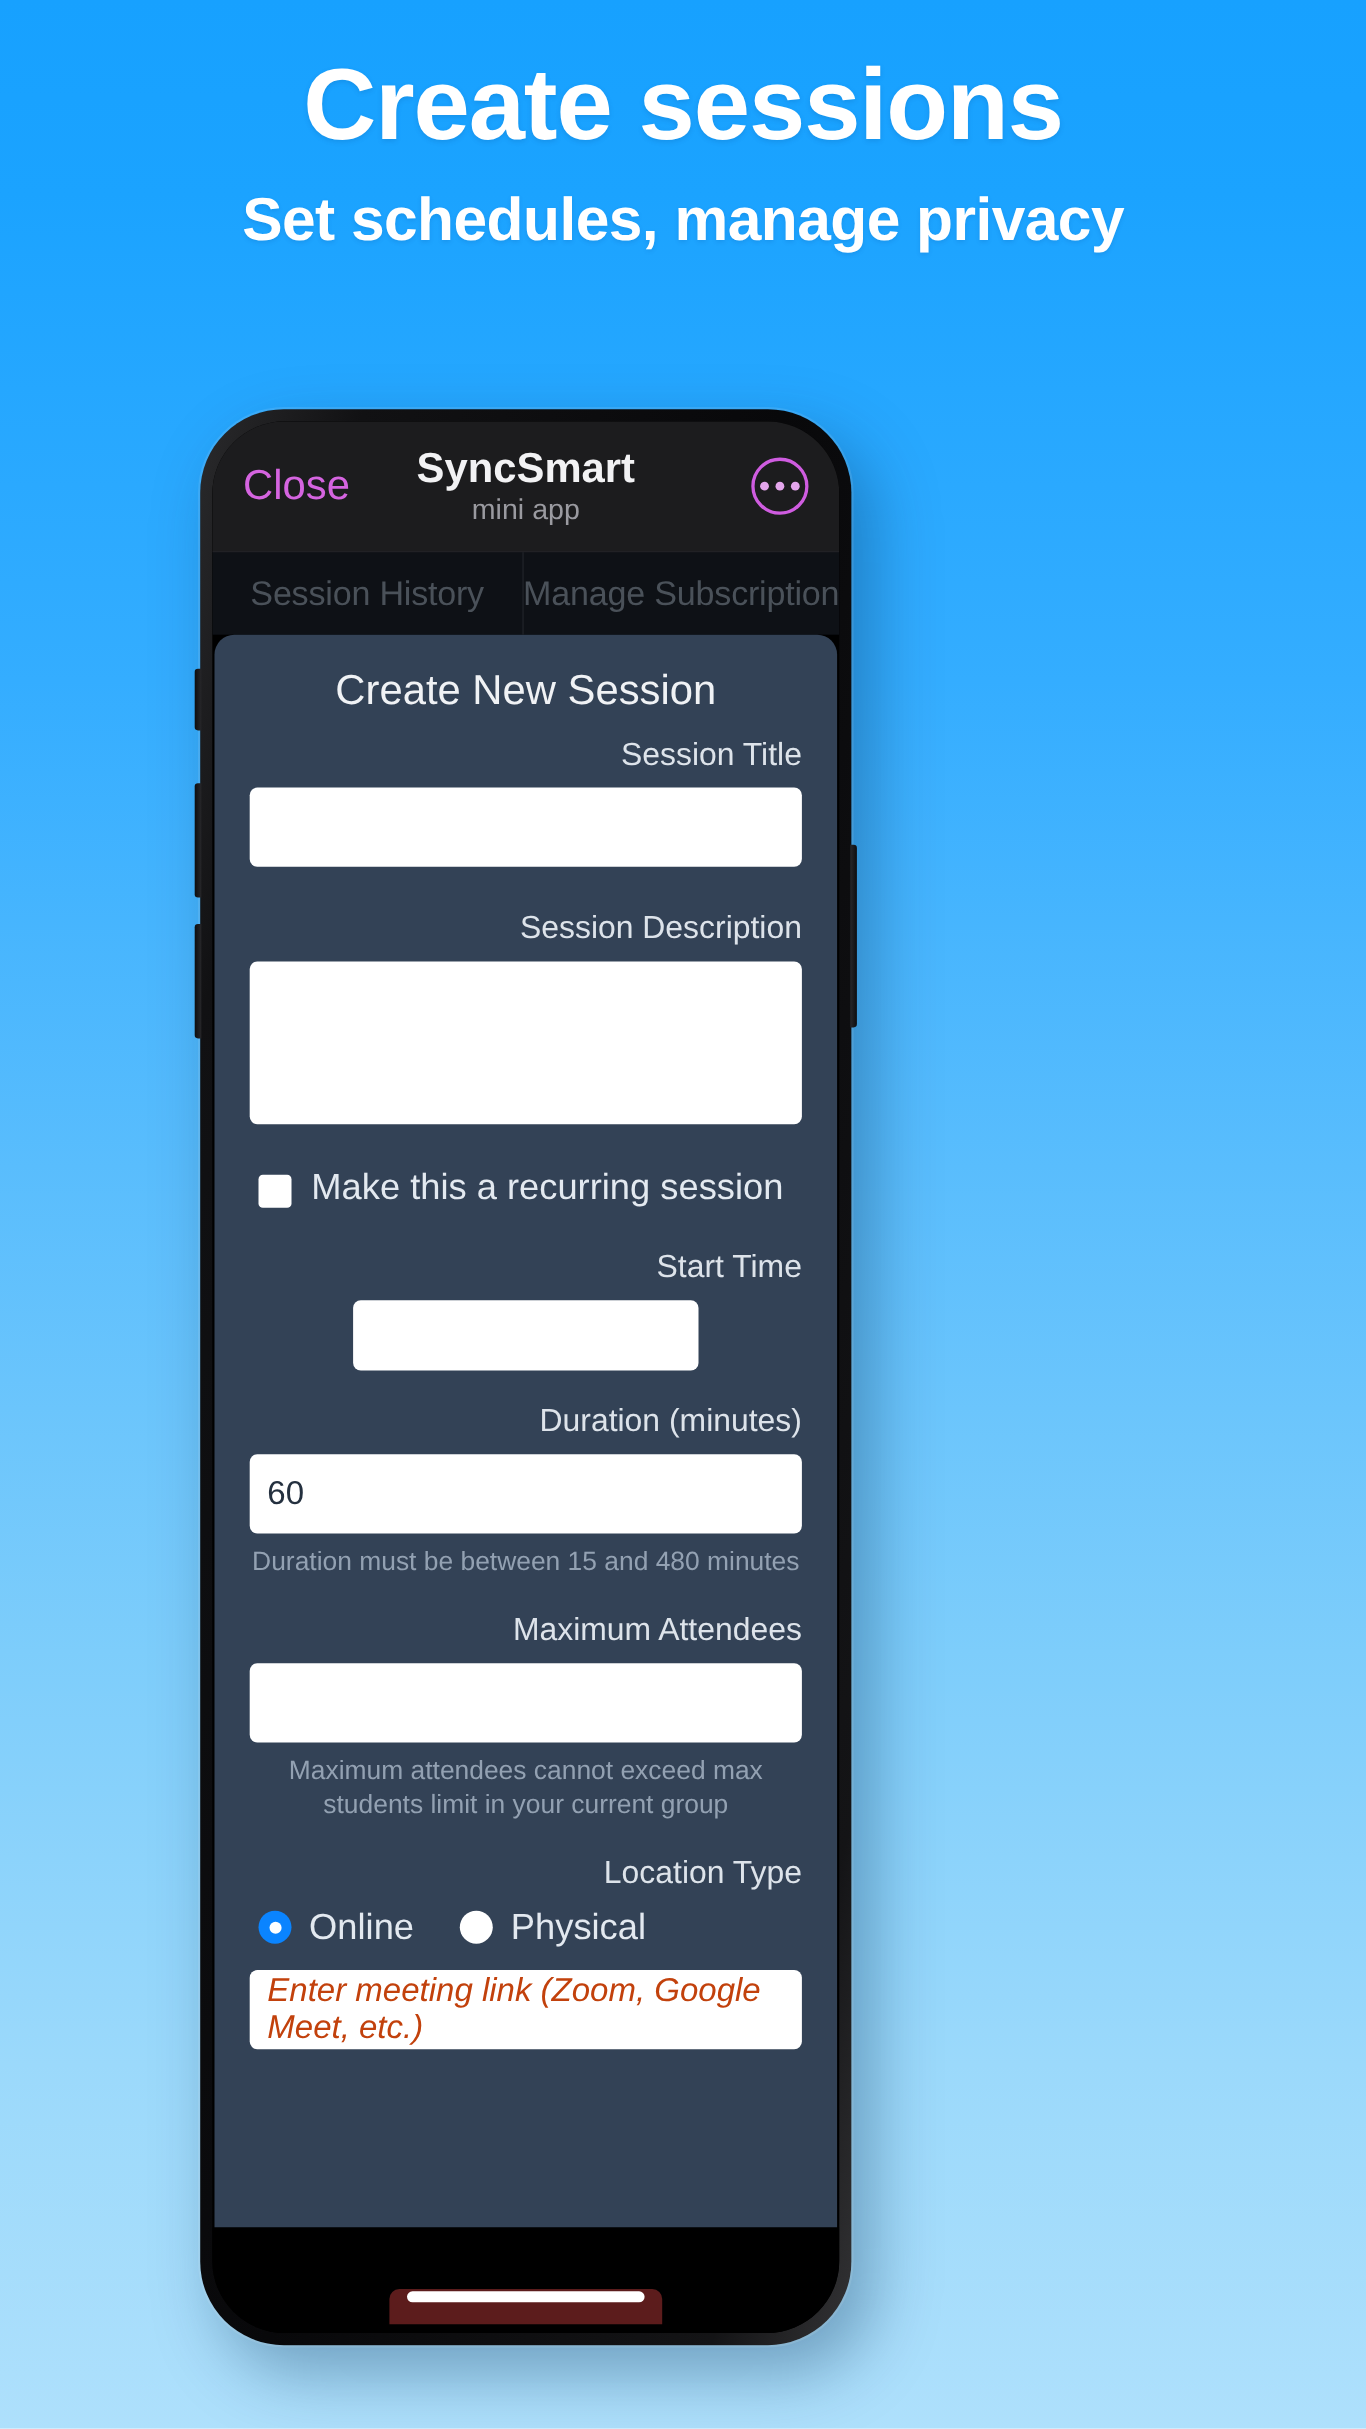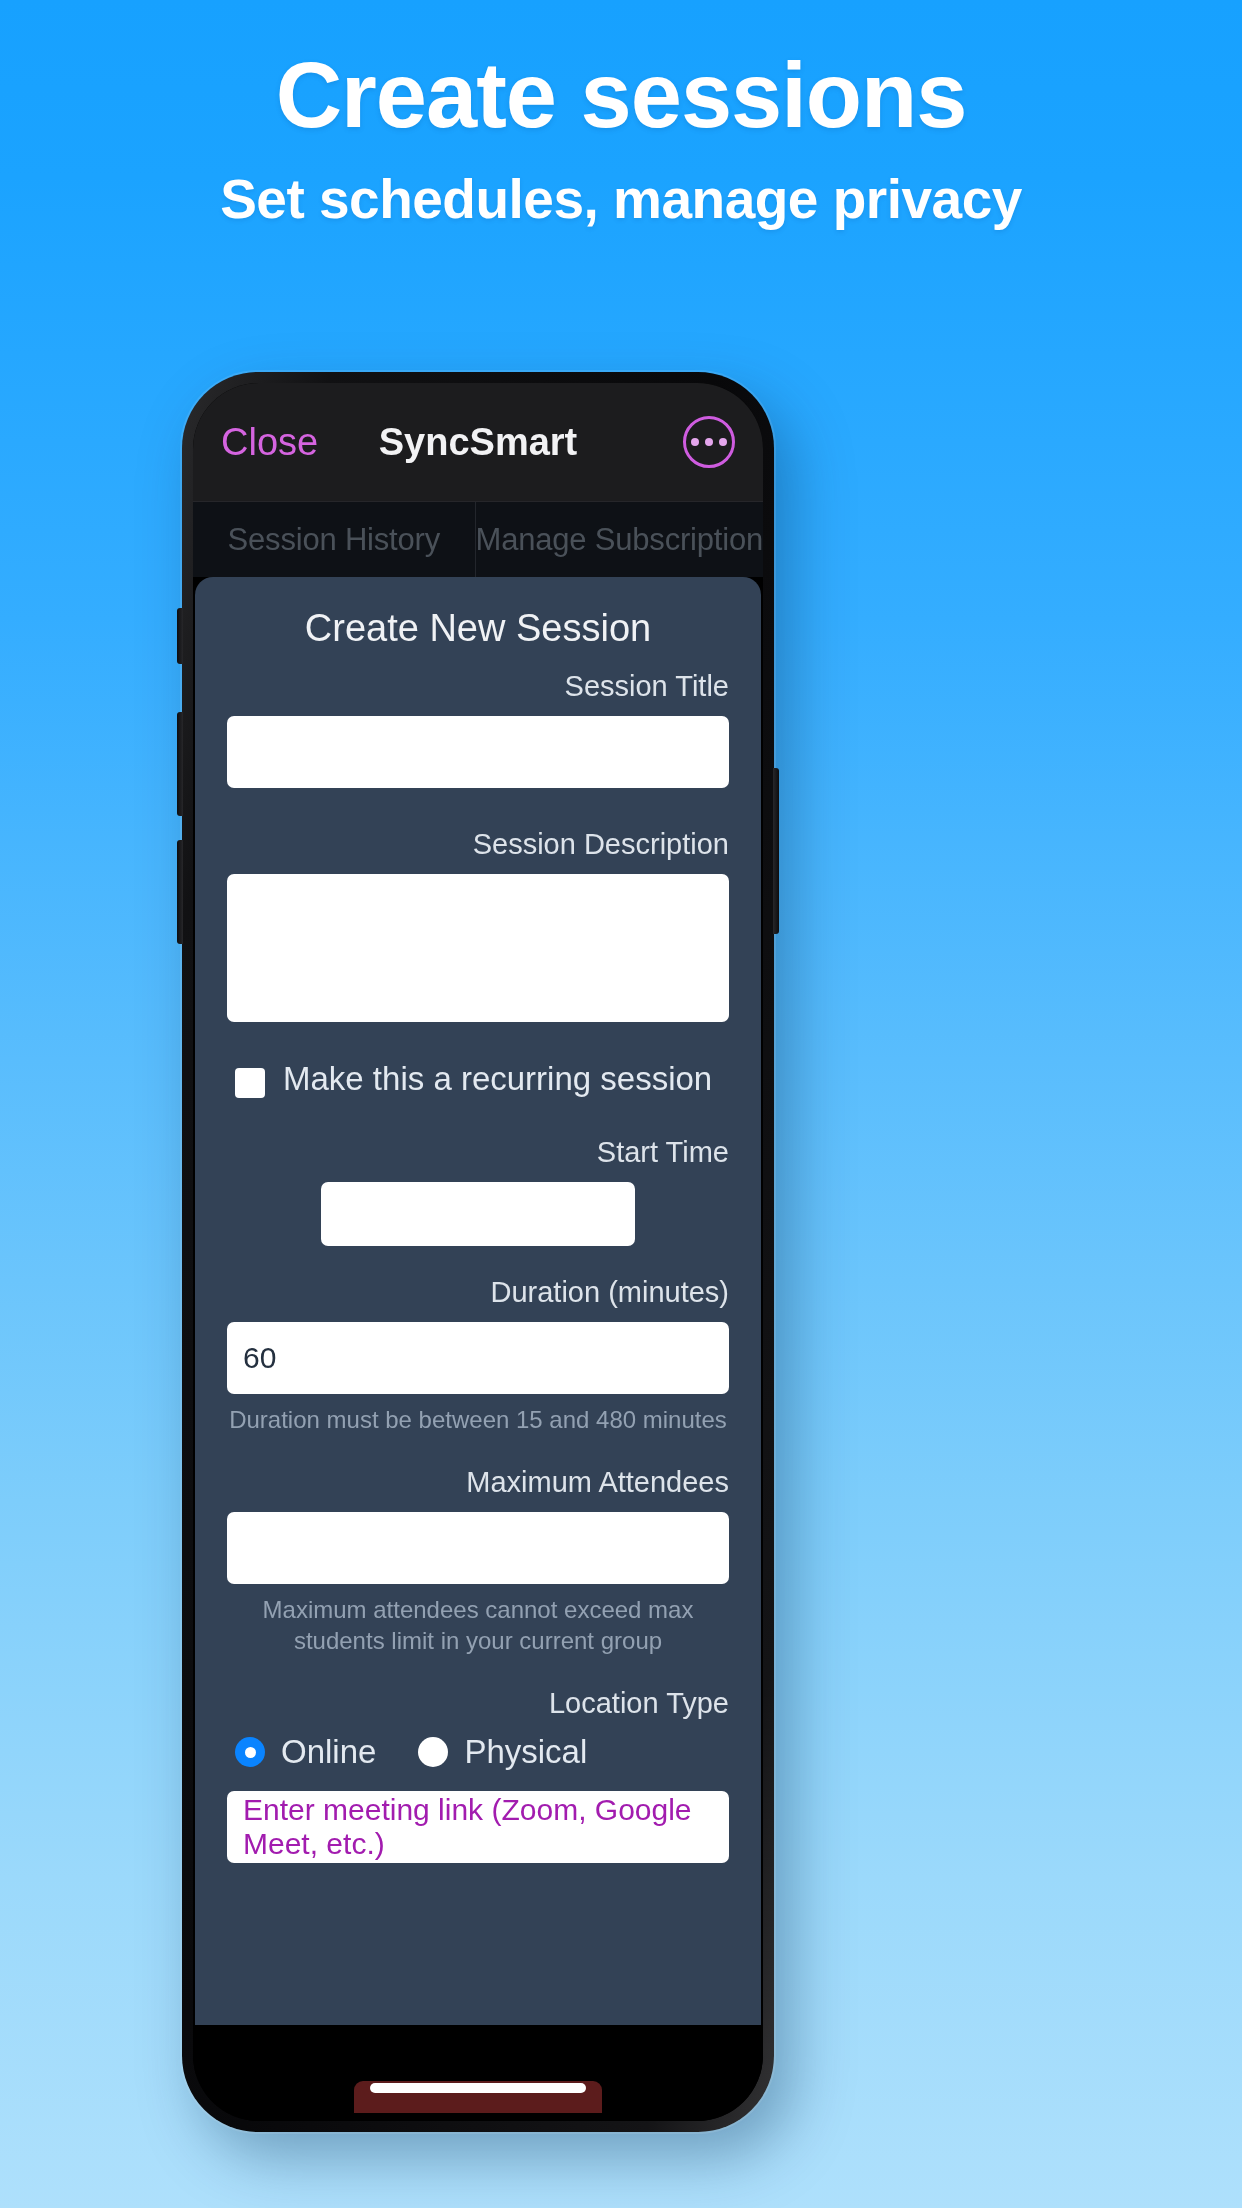--- a/index.html
+++ b/index.html
@@ -192,21 +192,21 @@
     background: #ffffff;
     border-radius: 7px;
     border: none;
     font-size: 30px;
     color: #24303f;
     padding: 0 16px;
     font-family: "Liberation Sans", sans-serif;
     display: flex;
     align-items: center;
   }
-  .text-input.placeholder { color: #a21caf; }
+  .text-input.placeholder { color: #c2410c; font-style: italic; }
   .textarea-input {
     width: 100%;
     height: 148px;
     background: #ffffff;
     border-radius: 7px;
   }
   .time-input {
     width: 314px;
     height: 64px;
     background: #ffffff;
@@ -314,20 +314,21 @@
     <div class="btn-side btn-volup"></div>
     <div class="btn-side btn-voldn"></div>
     <div class="btn-power"></div>
 
     <div id="phone-inner">
 
       <div class="app-header">
         <div class="close-btn">Close</div>
         <div class="header-center">
           <div class="app-title">SyncSmart</div>
+          <div class="app-subtitle">mini app</div>
         </div>
         <div class="menu-btn">
           <span class="menu-dot"></span>
           <span class="menu-dot"></span>
           <span class="menu-dot"></span>
         </div>
       </div>
 
       <div class="tabs">
         <div class="tab">Session History</div>

